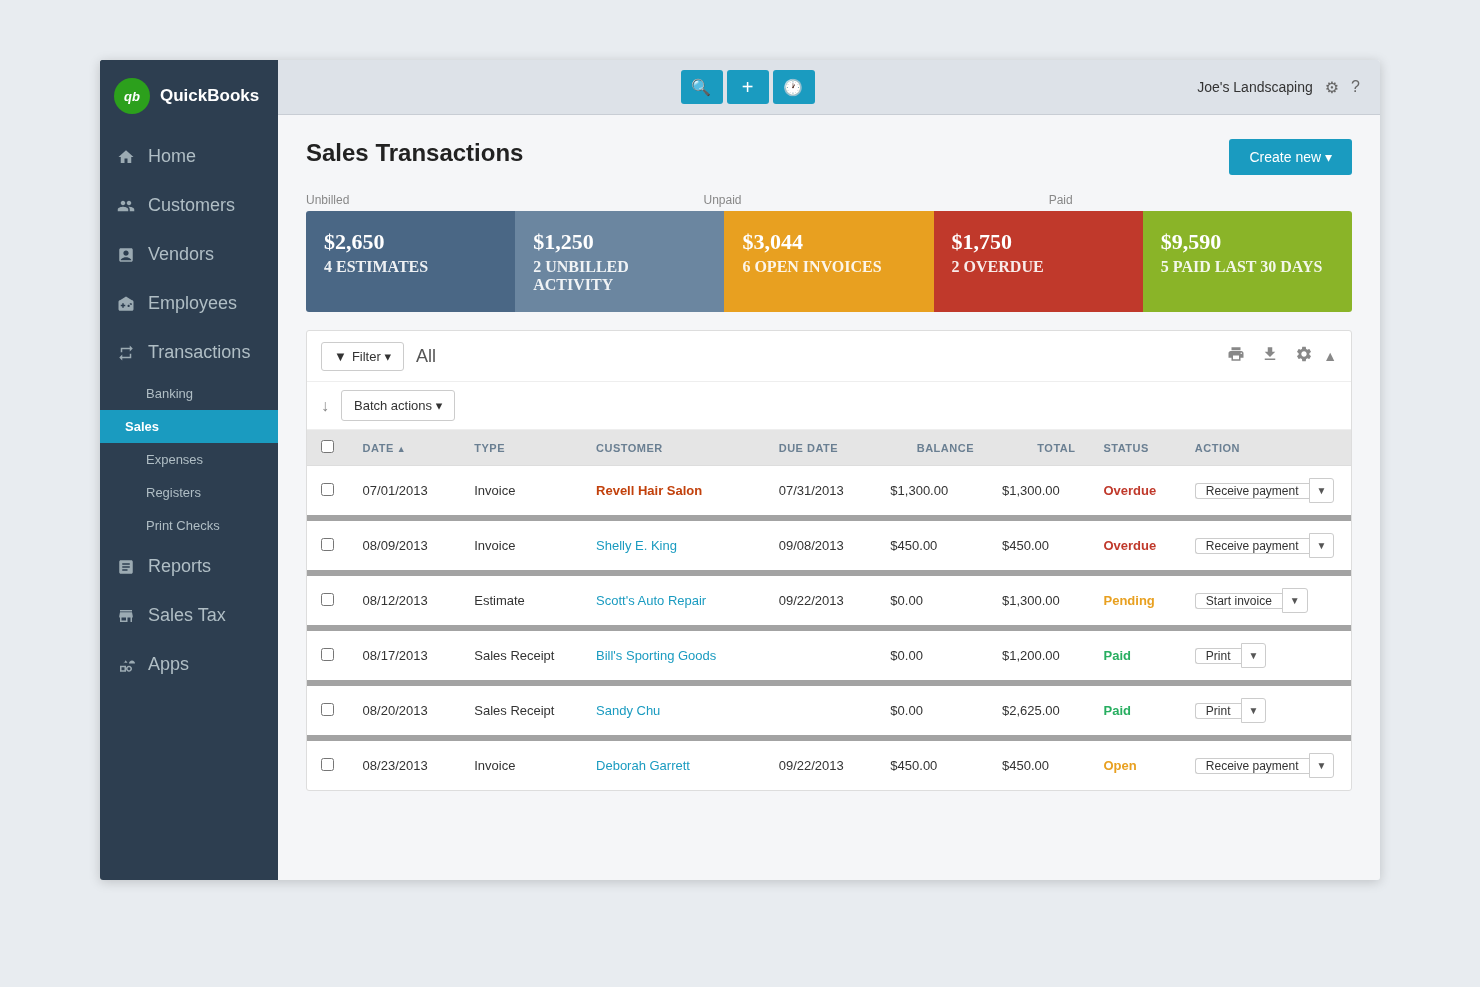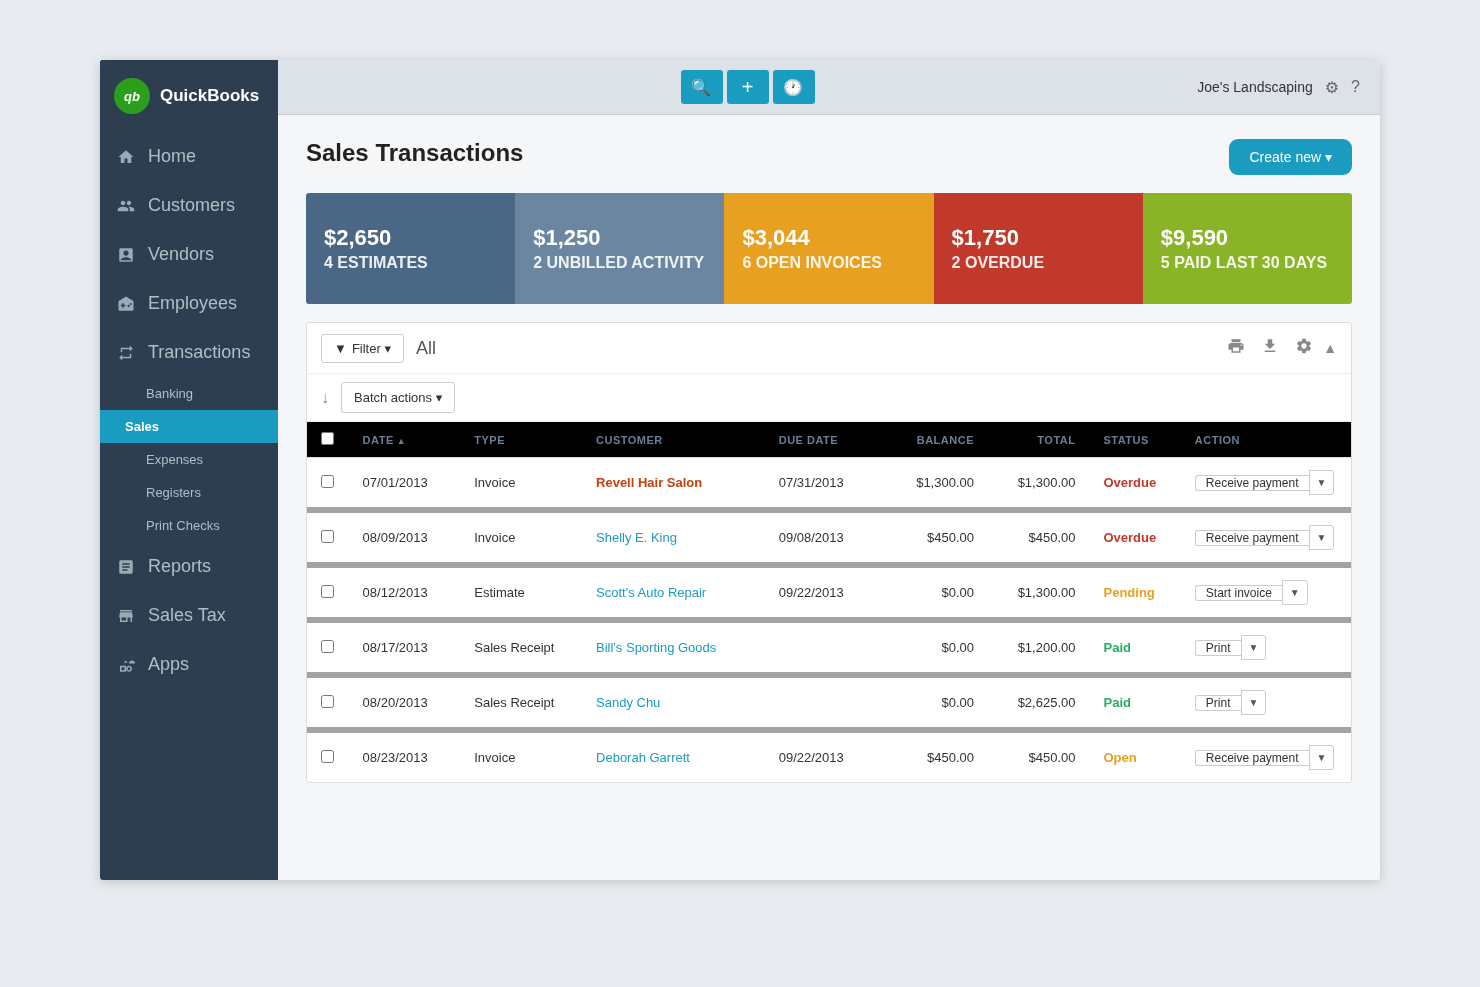--- a/index.html
+++ b/index.html
@@ -160,21 +160,21 @@
     .page-title {
       font-size: 24px;
       font-weight: 700;
       color: #222;
     }
 
     .create-new-btn {
       background: #1a9bc0;
       color: white;
       border: none;
-      border-radius: 9px;
+      border-radius: 3px;
       padding: 10px 20px;
       font-size: 14px;
       cursor: pointer;
       display: flex;
       align-items: center;
       gap: 8px;
     }
 
     
     .summary-section {
@@ -196,23 +196,24 @@
     .summary-label-paid { flex: 0 0 29%; }
 
     .summary-cards {
       display: flex;
       gap: 0;
       border-radius: 3px;
       overflow: hidden;
     }
 
     .summary-card {
-      padding: 32px 18px;
+      padding: 18px 18px;
       color: white;
       flex: 1;
+      font-family: Liberation Serif, serif;
     }
 
     .summary-card-amount {
       font-size: 22px;
       font-weight: 700;
       margin-bottom: 3px;
     }
 
     .summary-card-sub {
       font-size: 16px;
@@ -316,21 +317,21 @@
     }
 
     
     table {
       width: 100%;
       border-collapse: collapse;
       font-size: 13px;
     }
 
     thead tr {
-      background: #000000;
+      background: #e5e5e5;
     }
 
     th {
       padding: 10px 14px;
       text-align: left;
       font-size: 11px;
       font-weight: 700;
       color: #6a7f92;
       text-transform: uppercase;
       letter-spacing: 0.5px;
@@ -385,21 +386,21 @@
 
     .th-date { width: 110px; }
     .th-type { width: 120px; }
     .th-customer { width: 180px; }
     .th-duedate { width: 110px; }
     .th-balance { width: 110px; text-align: right; }
     .th-total { width: 100px; text-align: right; }
     .th-status { width: 90px; }
     .th-action { width: 160px; }
 
-    td.right { text-align: right; }
+    td.right { }
 
     .sort-asc::after { content: ' ▲'; font-size: 9px; }
   </style>
 </head>
 <body>
 
 <div class="outer-wrapper">
   <div class="app-frame">
 
     <div class="sidebar">
@@ -525,20 +526,25 @@
       </div>
 
       <div class="content">
 
         <div class="page-header">
           <h1 class="page-title">Sales Transactions</h1>
           <button class="create-new-btn">Create new ▾</button>
         </div>
 
         <div class="summary-section">
+          <div class="summary-labels">
+            <span class="summary-label summary-label-unbilled">Unbilled</span>
+            <span class="summary-label summary-label-unpaid">Unpaid</span>
+            <span class="summary-label summary-label-paid">Paid</span>
+          </div>
           <div class="summary-cards">
             <div class="summary-card card-blue-dark">
               <div class="summary-card-amount">$2,650</div>
               <div class="summary-card-sub">4 ESTIMATES</div>
             </div>
             <div class="summary-card card-blue-med">
               <div class="summary-card-amount">$1,250</div>
               <div class="summary-card-sub">2 UNBILLED ACTIVITY</div>
             </div>
             <div class="summary-card card-orange">

